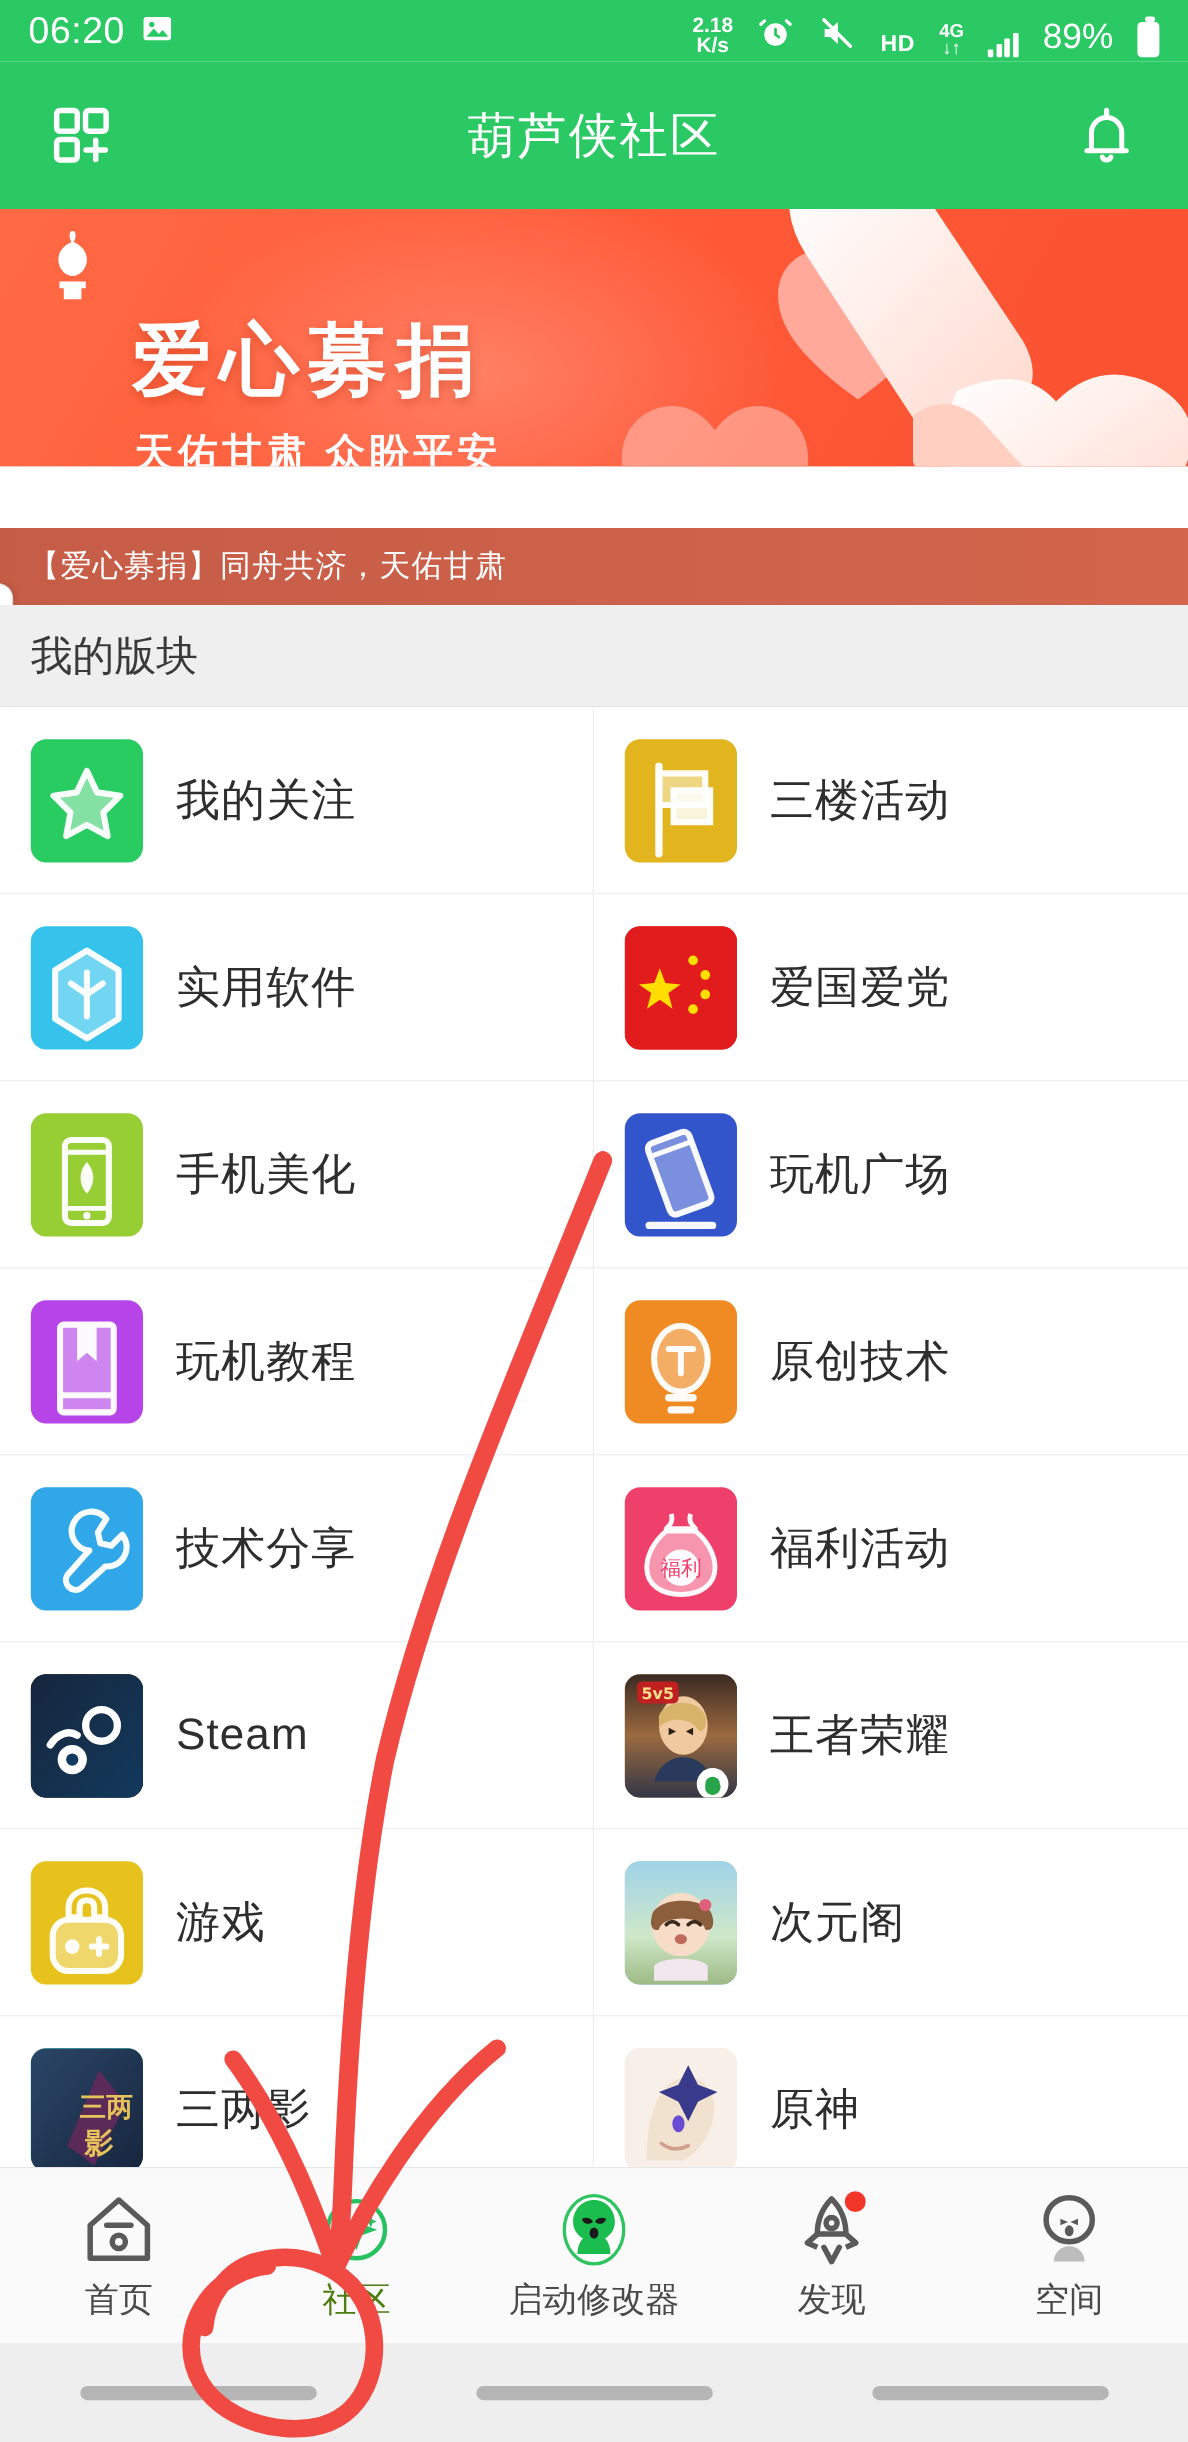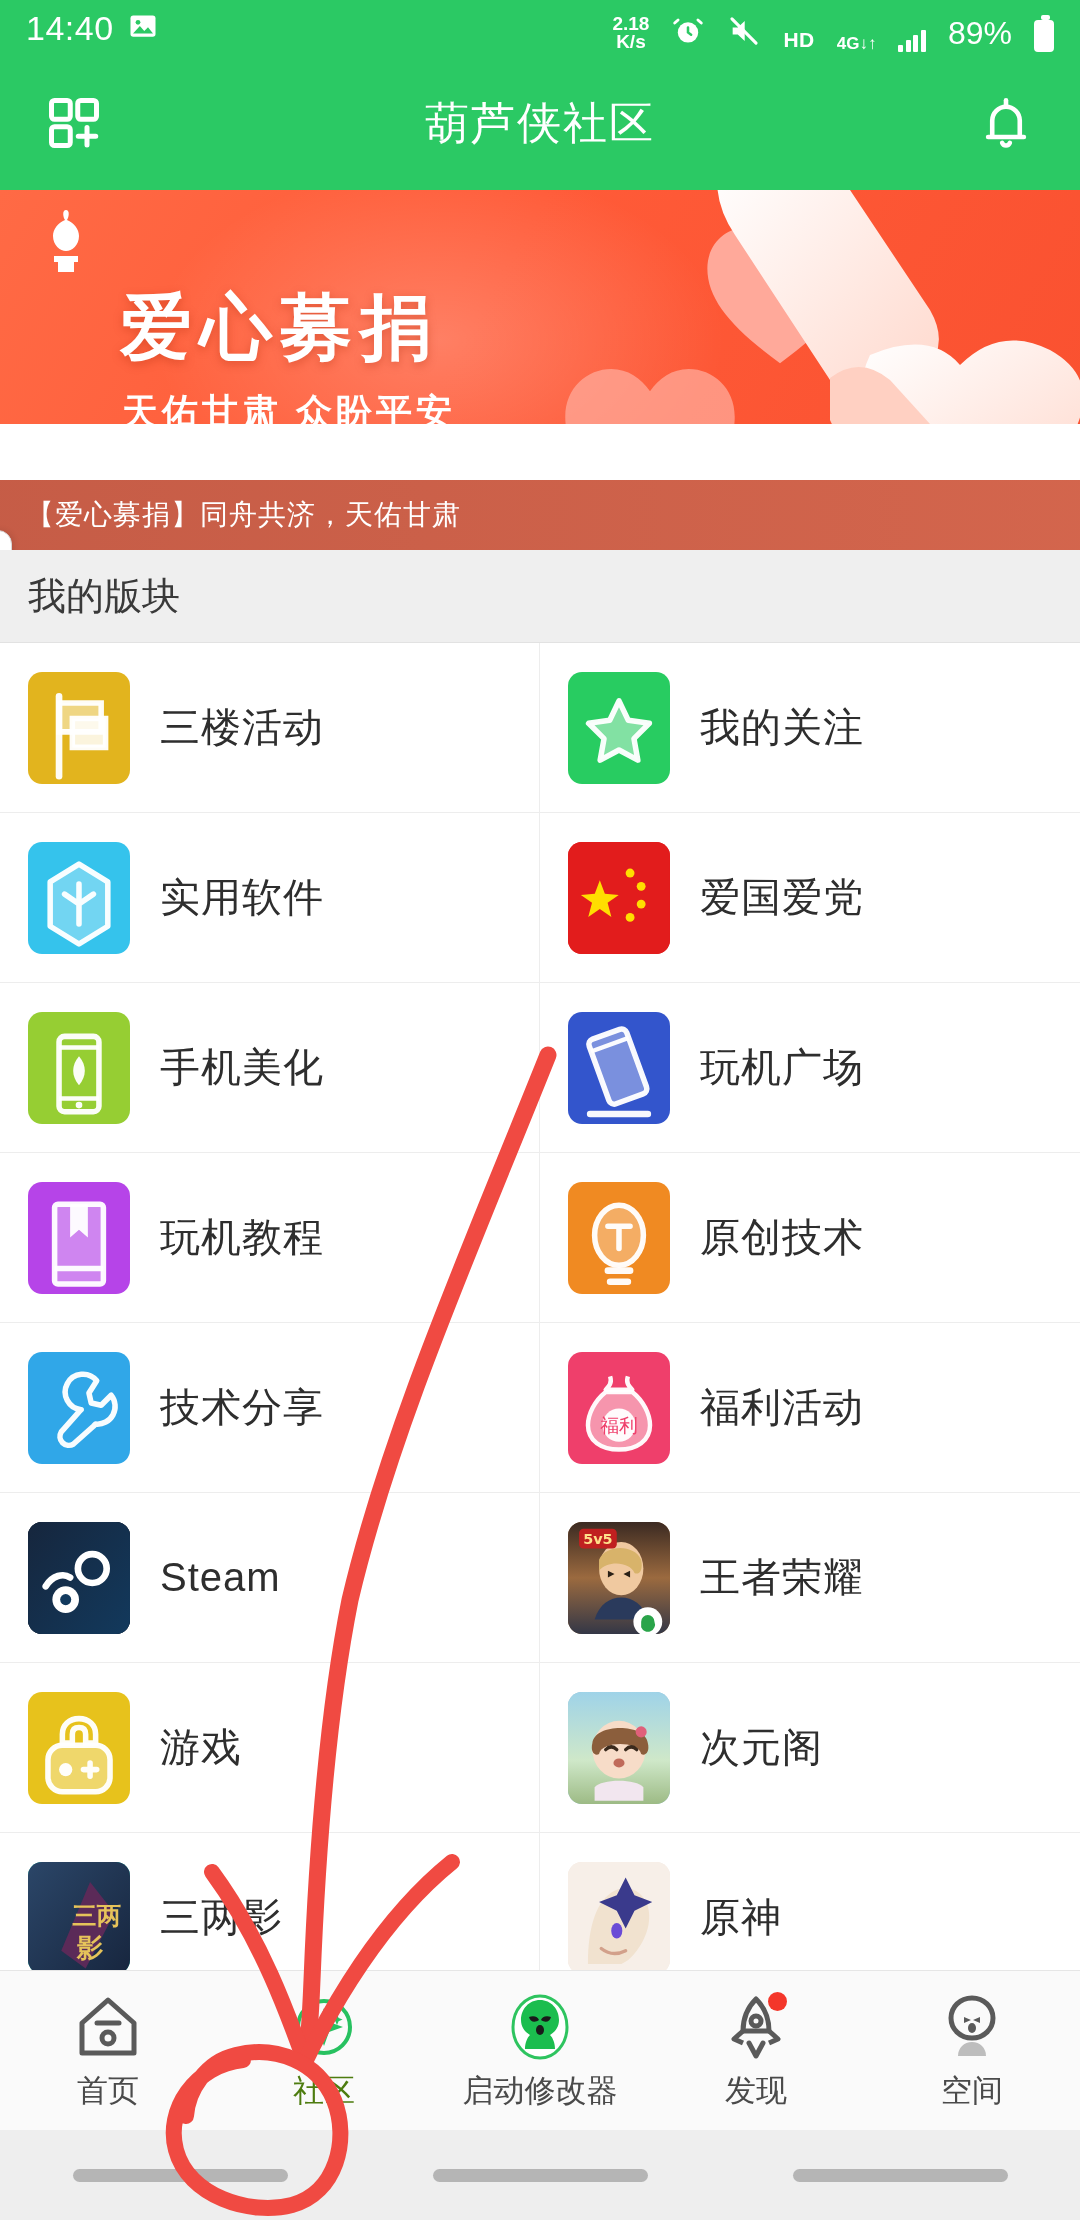--- a/index.html
+++ b/index.html
@@ -16,21 +16,21 @@
     position:absolute; top:0; left:0; width:1080px; height:56px;
     background:#2BC964; color:#fff;
     display:flex; align-items:center; justify-content:space-between;
     padding:0 26px;
   }
   .sb-left { display:flex; align-items:center; gap:14px; }
   .sb-clock { font-size:34px; letter-spacing:0.5px; }
   .sb-right { display:flex; align-items:flex-end; gap:22px; }
   .sb-rate { display:flex; flex-direction:column; align-items:center; line-height:0.95; font-size:19px; font-weight:600;}
   .sb-hd { font-size:21px; font-weight:700; letter-spacing:0.5px;margin-top:23px;}
-  .sb-net { display:flex; flex-direction:row; align-items:center; line-height:0.9; font-size:17px; font-weight:700;}
+  .sb-net { display:flex; flex-direction:column; align-items:center; line-height:0.9; font-size:17px; font-weight:700;}
   .sb-batt-pct { font-size:32px; }
   .bars { display:flex; align-items:flex-end; gap:2.5px; height:24px; }
   .bars i { display:block; width:5px; background:#fff; border-radius:1px; }
   .bars i:nth-child(1){height:7px}.bars i:nth-child(2){height:12px}
   .bars i:nth-child(3){height:17px}.bars i:nth-child(4){height:22px}
   .battery { width:20px; height:32px; border:3px solid #fff; border-radius:4px; position:relative; background:#fff;}
   .battery::before{content:"";position:absolute;top:-8px;left:4px;width:9px;height:5px;background:#fff;border-radius:2px;}
 
   
   .appbar {
@@ -125,21 +125,21 @@
   
   .annot{ position:absolute; inset:0; pointer-events:none; }
 </style>
 </head>
 <body>
 
 <div id="phone">
 
   <div class="statusbar">
     <div class="sb-left">
-      <div class="sb-clock">14:40</div>
+      <div class="sb-clock">06:20</div>
       <span>
         <svg width="30" height="30" viewBox="0 0 24 24">
             <rect x="2" y="3.5" width="20" height="17" rx="2.2" fill="#fff"></rect>
             <circle cx="8" cy="9" r="1.9" fill="#2BC964"></circle>
             <path d="M4 18l5.5-6 3.5 4 3-3 4 5z" fill="#2BC964"></path>
           </svg>
       </span>
     </div>
     <div class="sb-right">
       <div class="sb-rate">
@@ -227,36 +227,36 @@
   </div>
 
   <div class="bannerbar">【爱心募捐】同舟共济，天佑甘肃</div>
 
   <div class="peek-card"></div>
 
   <div class="section-head">我的版块</div>
 
   <div class="grid" id="board-grid">
       <div class="cell">
+        <div class="tile" style="background: rgb(40, 204, 97);">
+          <svg viewBox="0 0 92 112">
+            <path d="M46 26l8.4 17.6 19 2.7-13.9 13.8L63 79.5 46 70.3 29 79.5l3.5-19.4L18.6 46.3l19-2.7z" fill="rgba(255,255,255,.42)" stroke="rgba(255,255,255,.96)" stroke-width="5" stroke-linejoin="round"></path>
+          </svg>
+        </div>
+        <div class="cell-label">我的关注</div>
+      </div>
+      <div class="cell">
         <div class="tile" style="background: rgb(226, 180, 30);">
           <svg viewBox="0 0 92 112">
             <path d="M28 22v72" stroke="rgba(255,255,255,.96)" stroke-width="6" stroke-linecap="round"></path>
             <path d="M28 28h38v26H28z" fill="rgba(255,255,255,.45)" stroke="rgba(255,255,255,.96)" stroke-width="5"></path>
             <path d="M40 42h30v26H40z" fill="rgba(255,255,255,.85)" stroke="rgba(255,255,255,.96)" stroke-width="5"></path>
           </svg>
         </div>
         <div class="cell-label">三楼活动</div>
-      </div>
-      <div class="cell">
-        <div class="tile" style="background: rgb(40, 204, 97);">
-          <svg viewBox="0 0 92 112">
-            <path d="M46 26l8.4 17.6 19 2.7-13.9 13.8L63 79.5 46 70.3 29 79.5l3.5-19.4L18.6 46.3l19-2.7z" fill="rgba(255,255,255,.42)" stroke="rgba(255,255,255,.96)" stroke-width="5" stroke-linejoin="round"></path>
-          </svg>
-        </div>
-        <div class="cell-label">我的关注</div>
       </div>
       <div class="cell">
         <div class="tile" style="background: rgb(53, 195, 236);">
           <svg viewBox="0 0 92 112">
             <path d="M46 20l26 16v40L46 92 20 76V36z" fill="rgba(255,255,255,.3)" stroke="rgba(255,255,255,.96)" stroke-width="5" stroke-linejoin="round"></path>
             <path d="M46 38v36M46 56l-13-9M46 56l13-9" stroke="rgba(255,255,255,.96)" stroke-width="5" stroke-linecap="round"></path>
           </svg>
         </div>
         <div class="cell-label">实用软件</div>
       </div>

